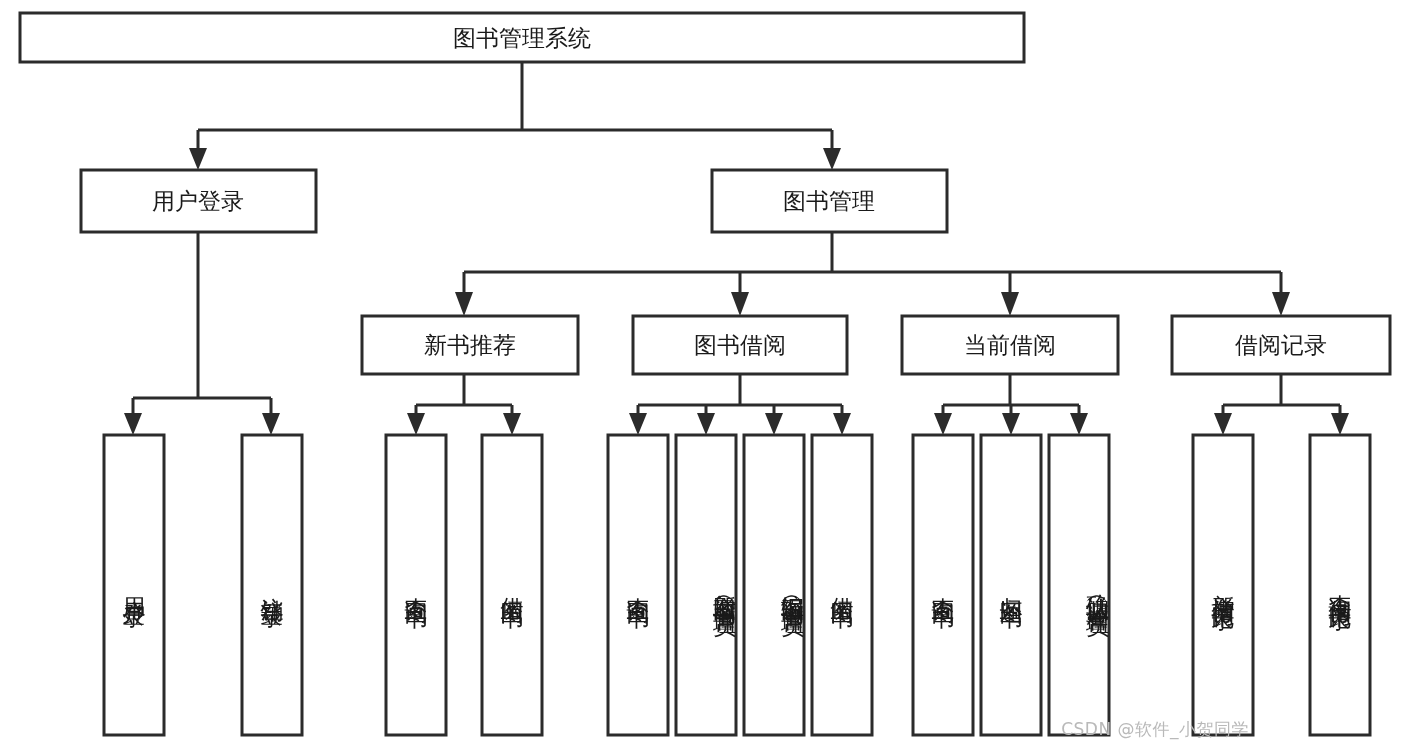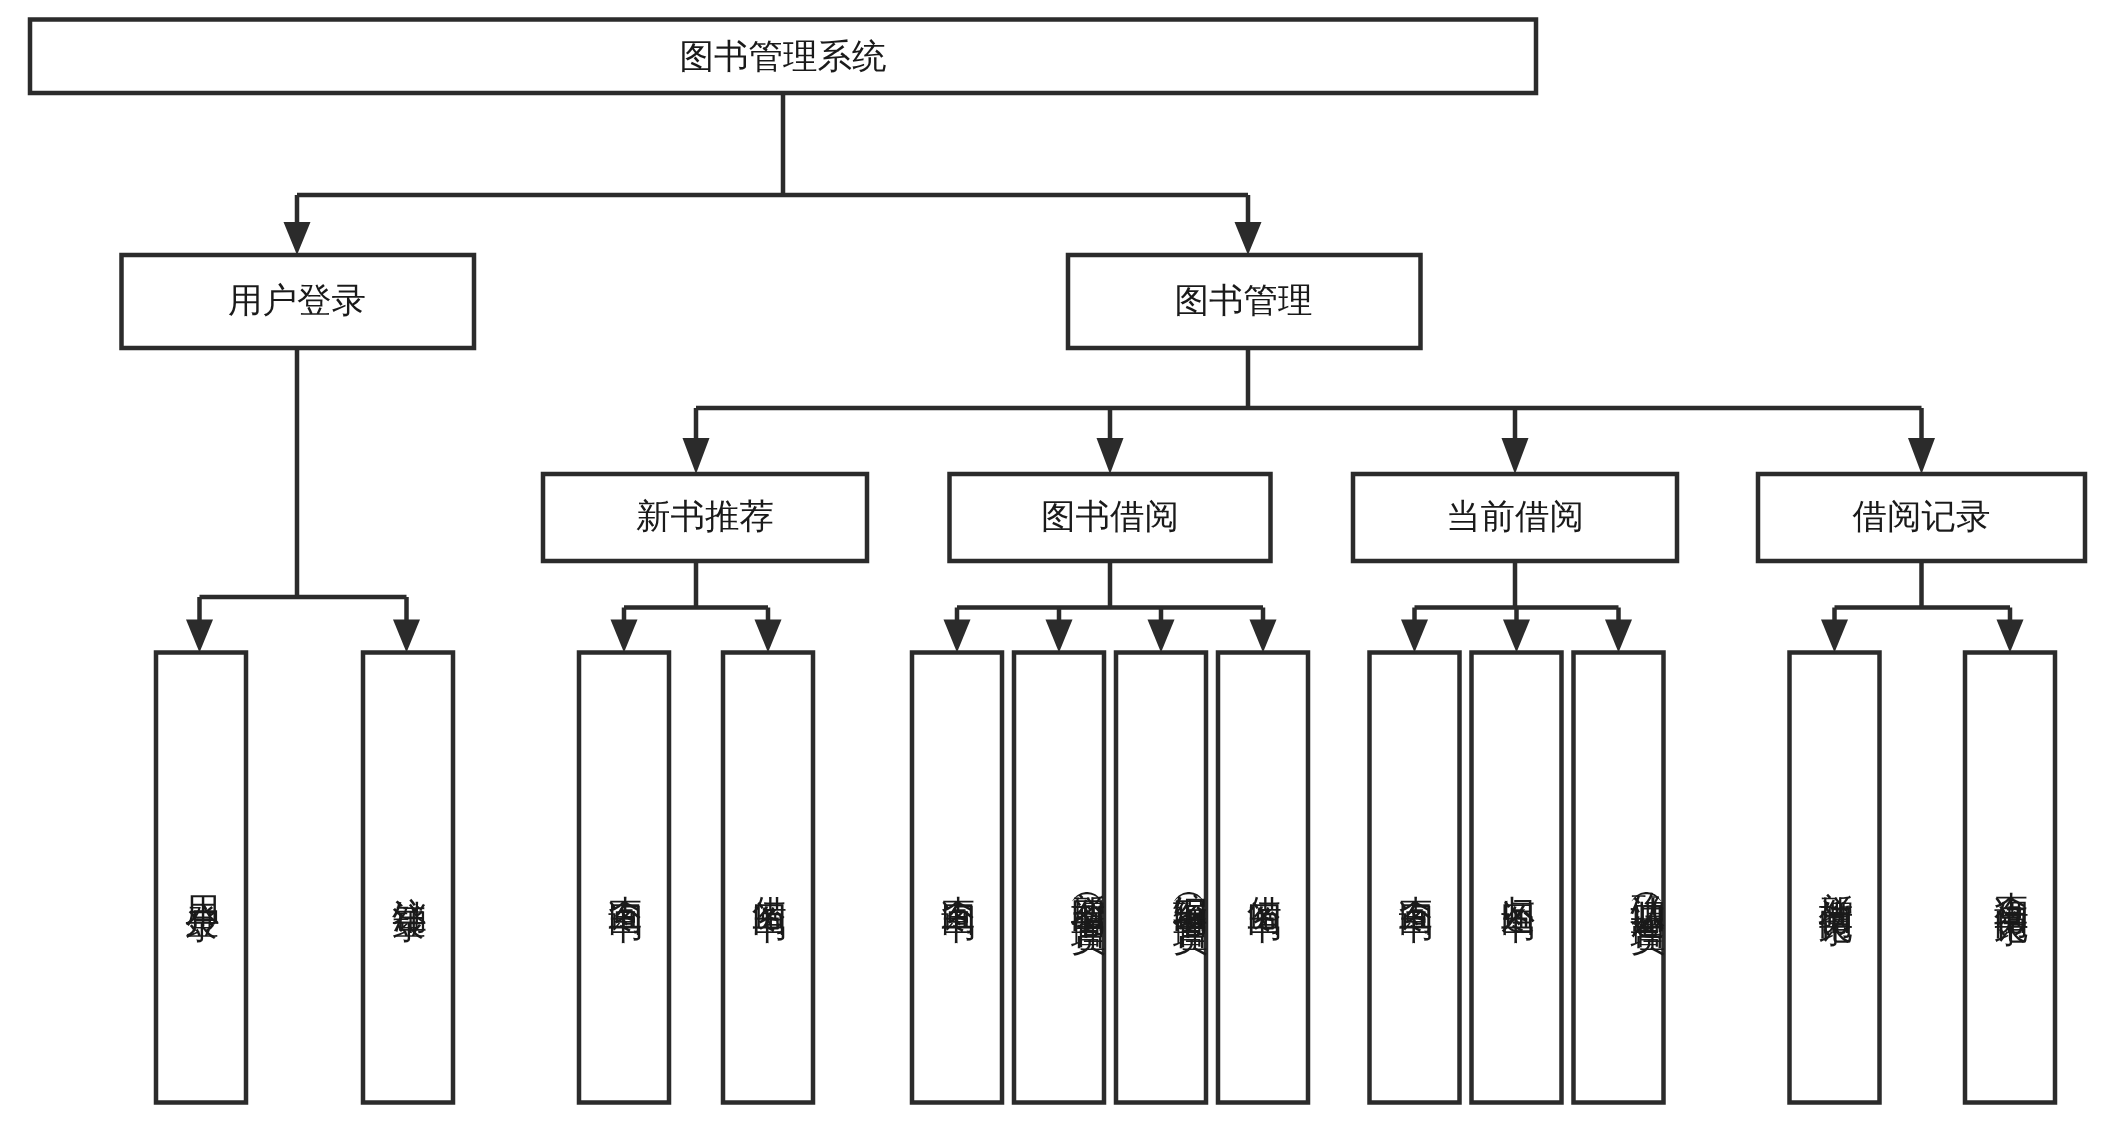--- a/index.html
+++ b/index.html
@@ -187,13 +187,14 @@
   <div class="vlabel" style="left:744px; top:443px; width:60px; height:292px;">编辑图书（管理员）</div>
   <div class="vlabel centered" style="left:812px; top:435px; width:60px; height:300px;">借阅图书</div>
 
   <div class="vlabel centered" style="left:913px; top:435px; width:60px; height:300px;">查询图书</div>
   <div class="vlabel centered" style="left:981px; top:435px; width:60px; height:300px;">归还图书</div>
   <div class="vlabel" style="left:1049px; top:443px; width:60px; height:292px;">确认归还（管理员）</div>
 
   <div class="vlabel centered" style="left:1193px; top:435px; width:60px; height:300px;">新增借阅记录</div>
   <div class="vlabel centered" style="left:1310px; top:435px; width:60px; height:300px;">查询借阅记录</div>
 
+  <div class="watermark">CSDN @软件_小贺同学</div>
 </div>
 
 </body></html>

